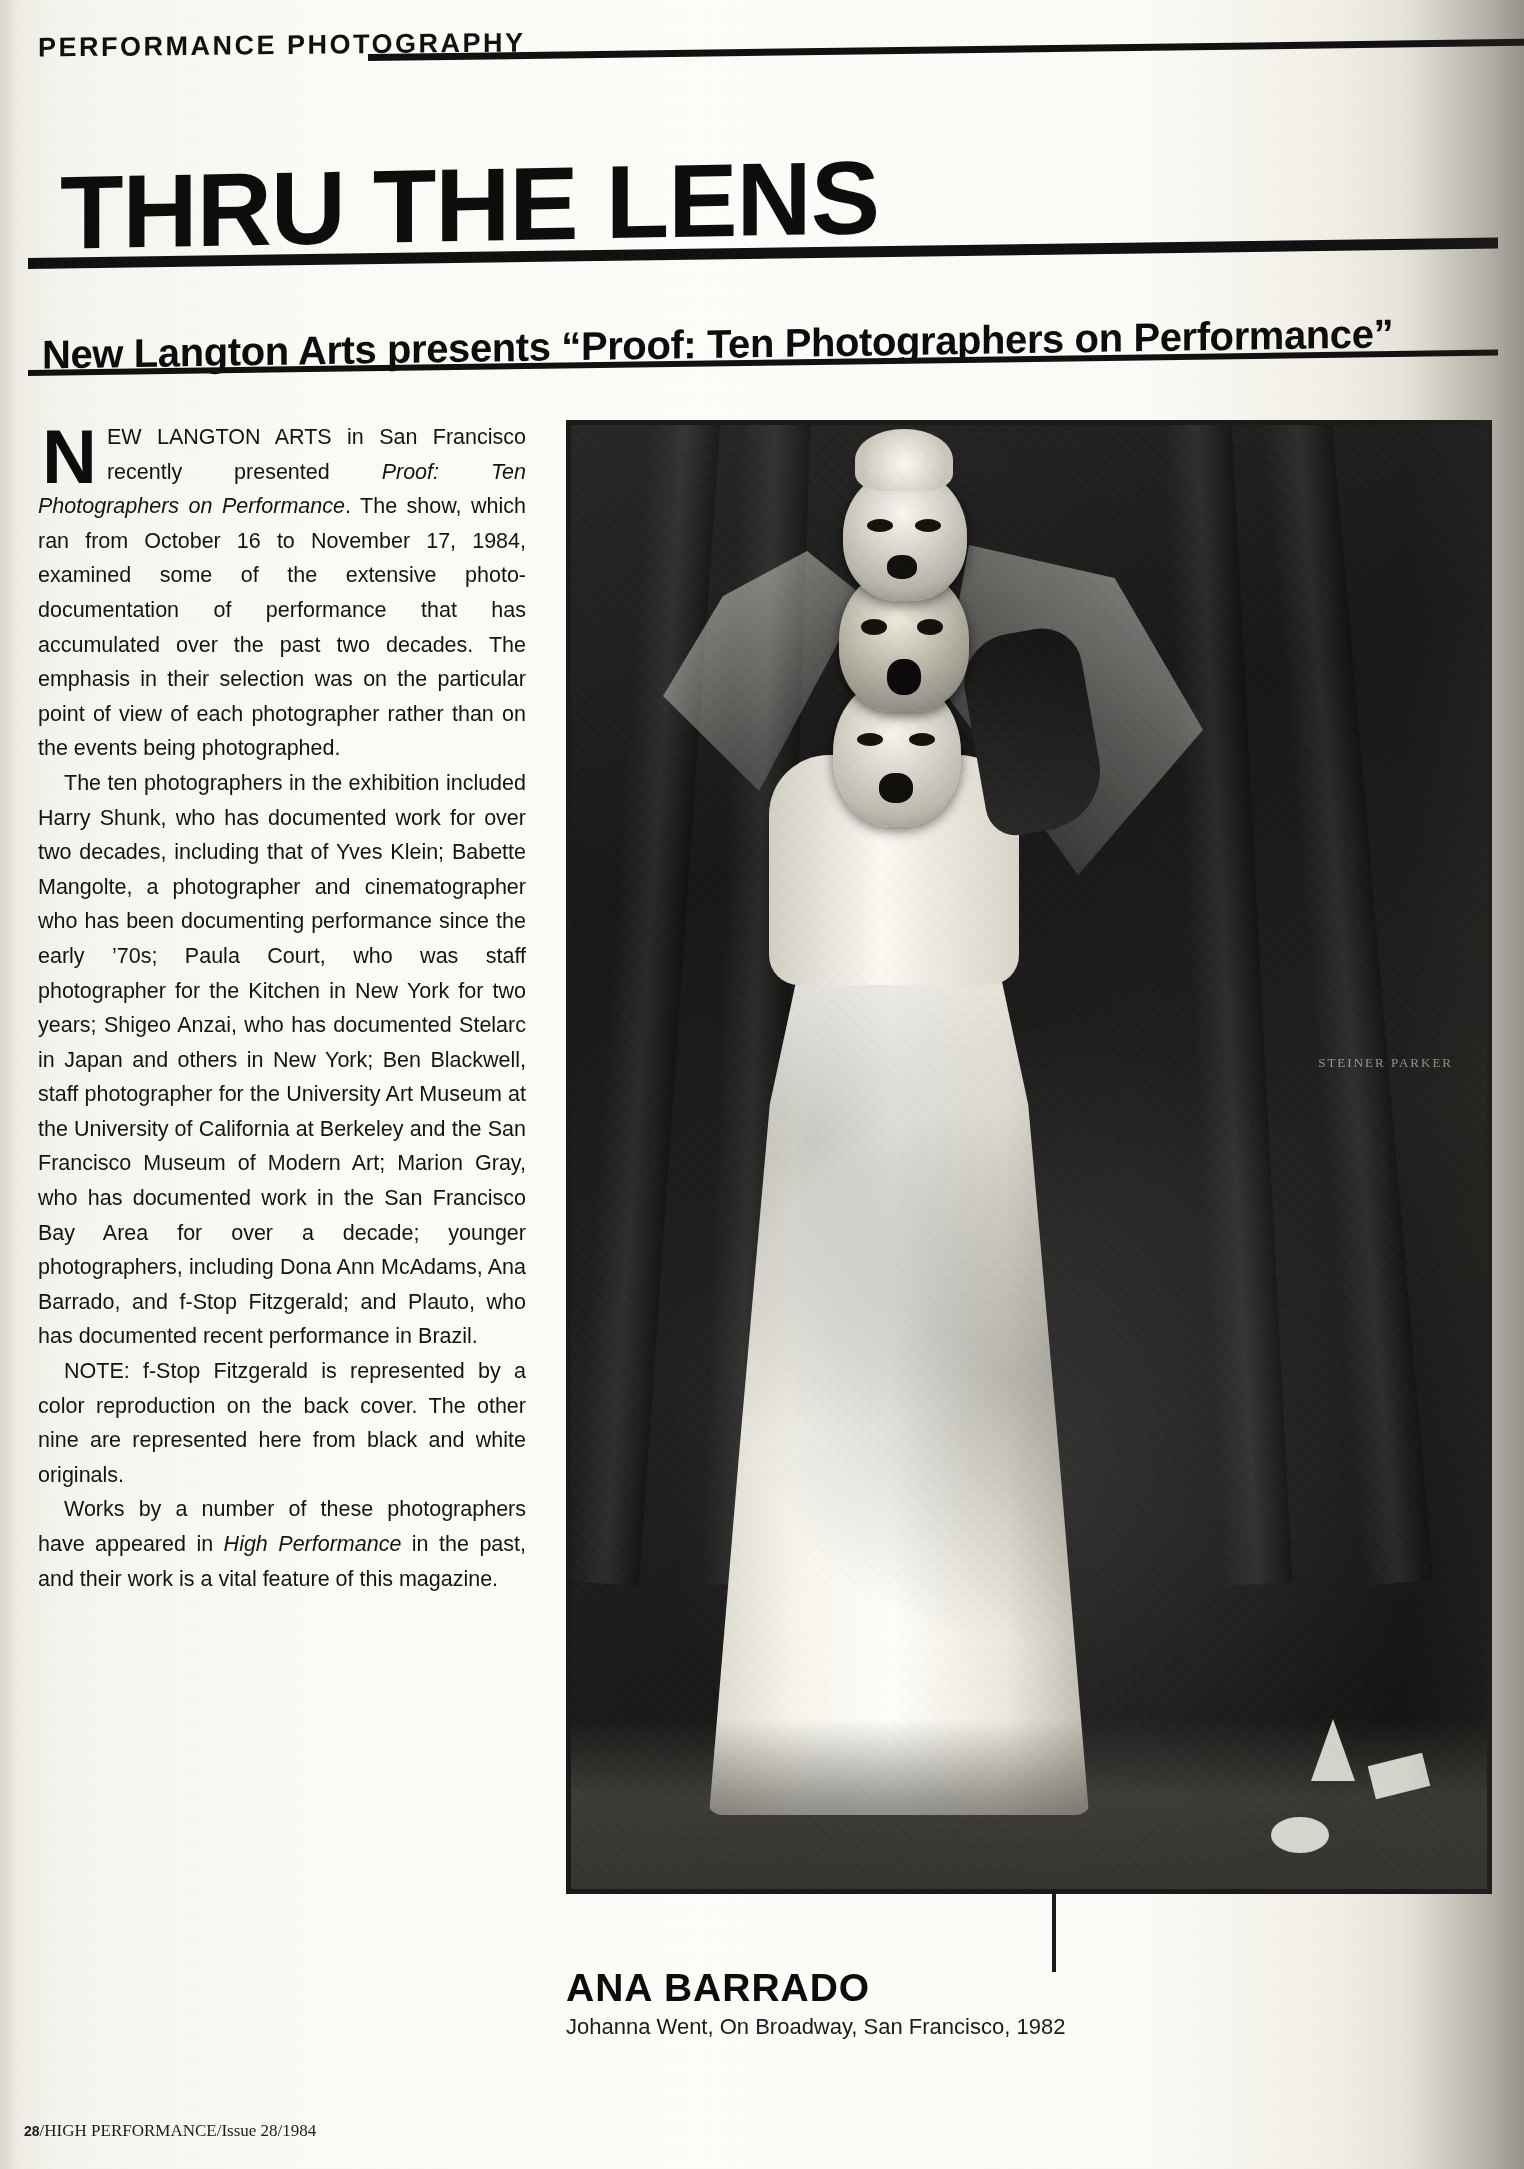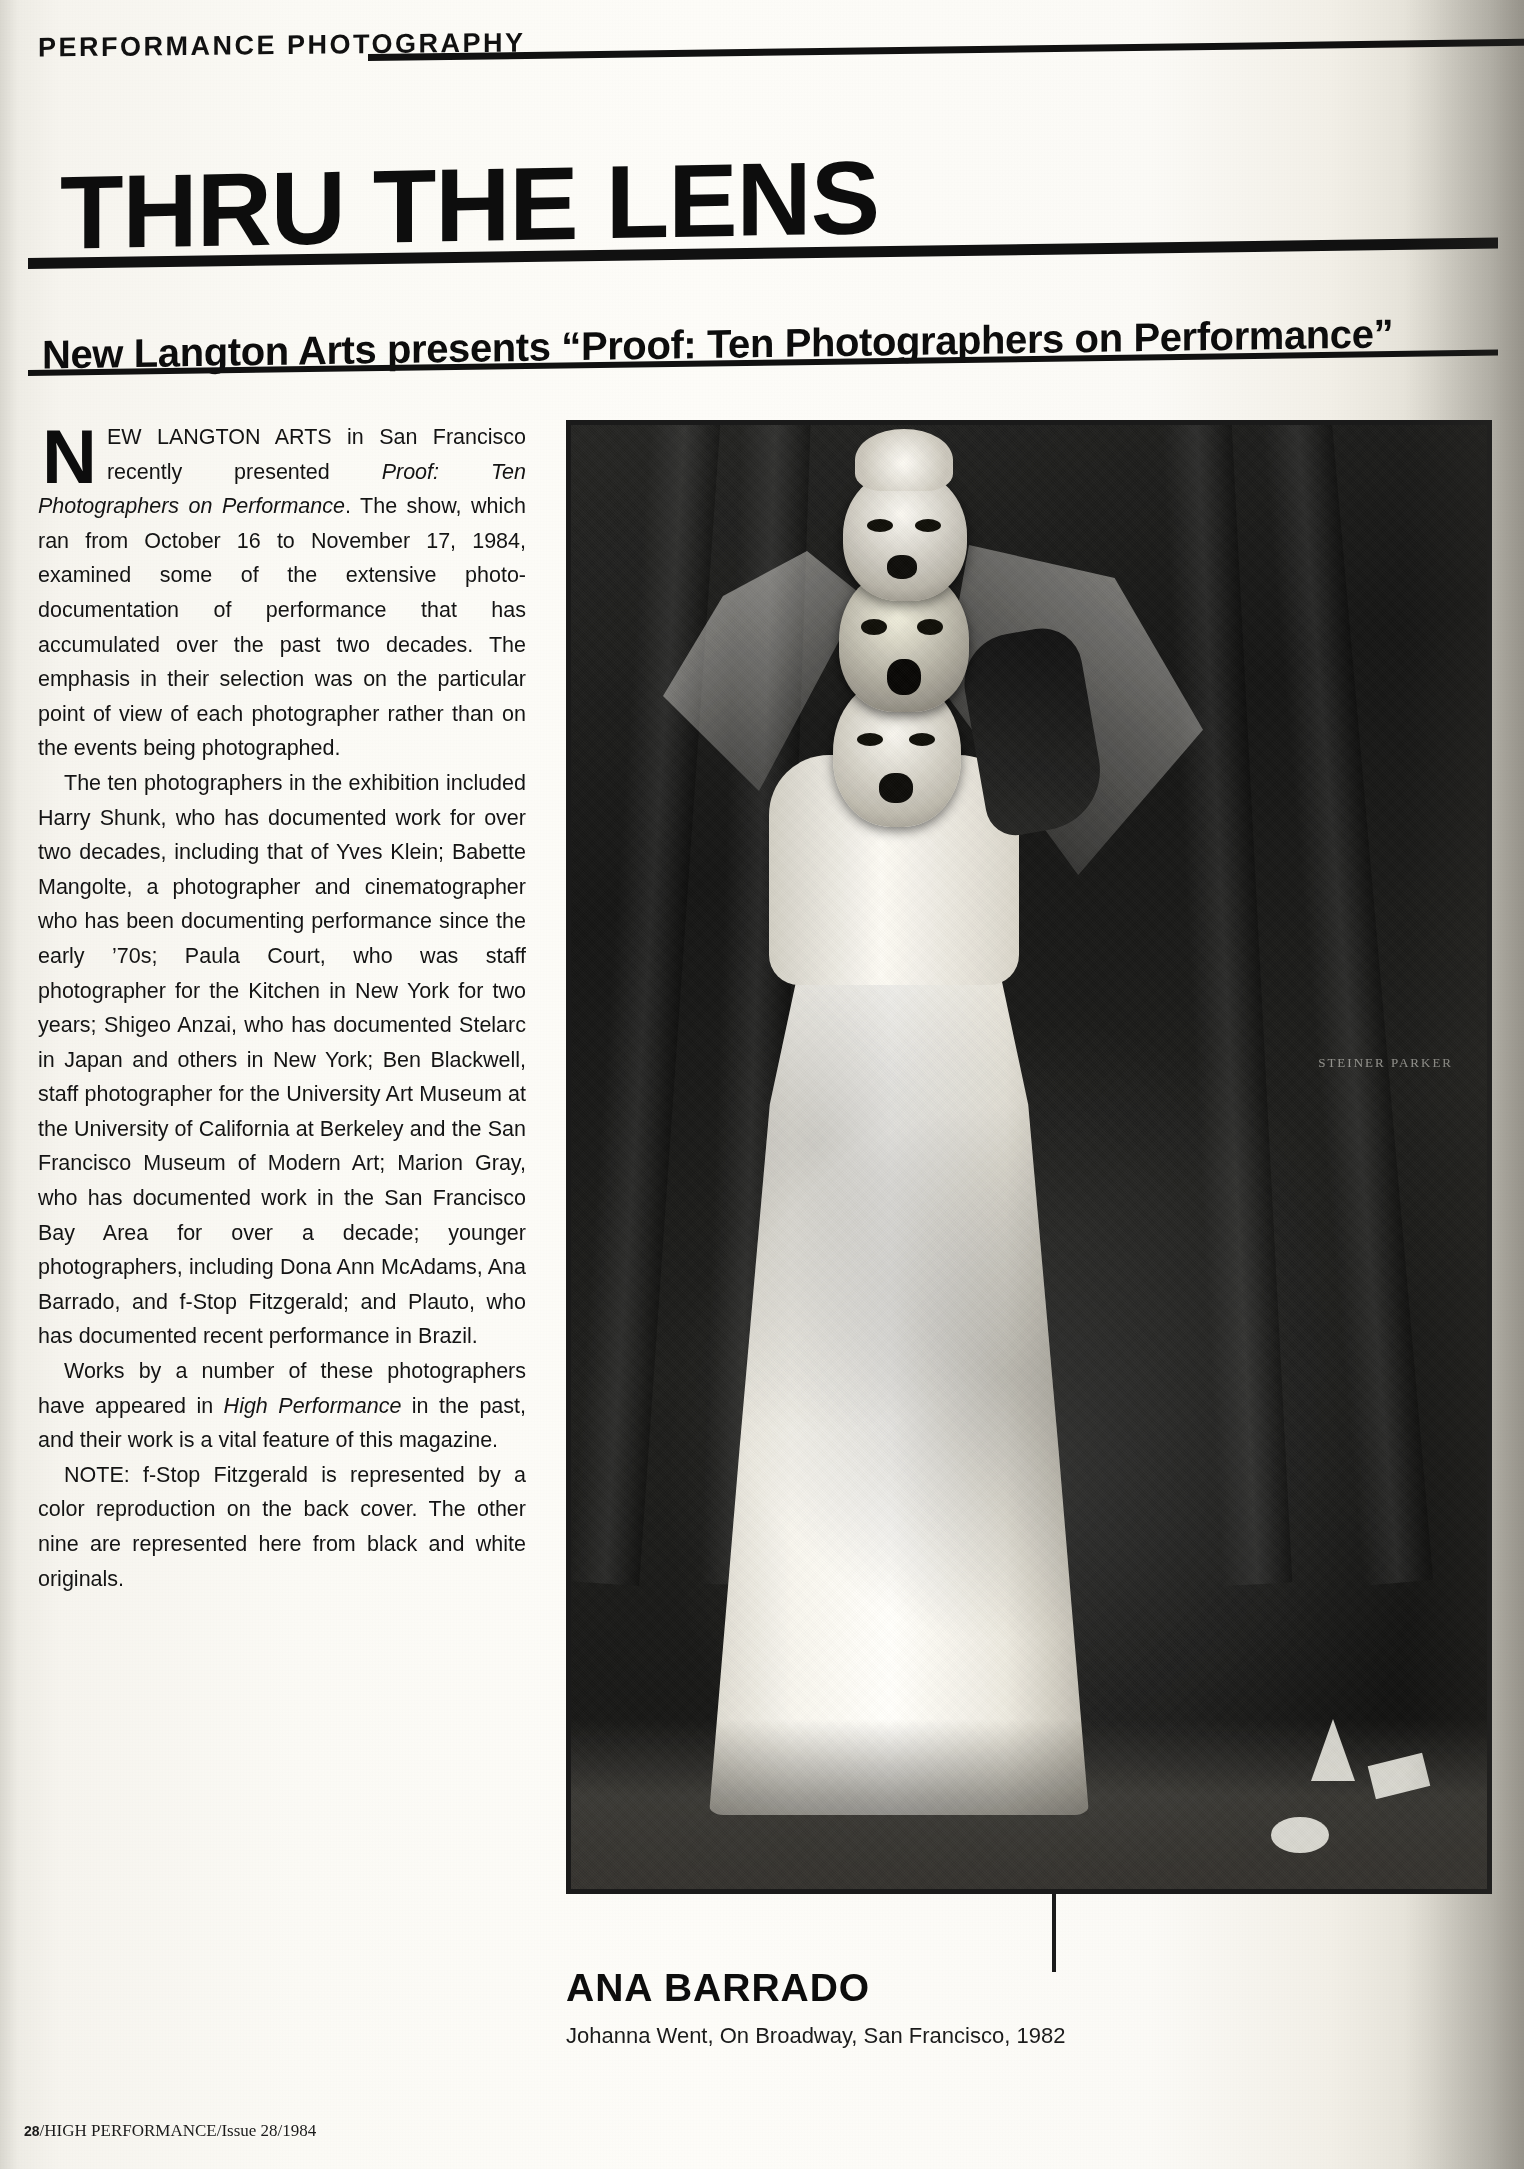--- a/index.html
+++ b/index.html
@@ -291,21 +291,21 @@
     text-align: left;
   }
   .caption-title {
     font-family: "Liberation Sans", sans-serif;
     font-weight: bold;
     font-size: 39px;
     letter-spacing: 1px;
     color: #0d0d0d;
   }
   .caption-sub {
-    margin-top: 13px;
+    margin-top: 4px;
     font-family: "Liberation Sans", sans-serif;
     font-size: 22px;
     color: #1b1b1b;
   }
 
   
   .folio {
     position: absolute;
     left: 24px; bottom: 28px;
     font-family: "Liberation Serif", serif;
@@ -331,24 +331,24 @@
     <h1 class="masthead">THRU THE LENS</h1>
     <div class="rule-thick"></div>
     <h2 class="deck">New Langton Arts presents “Proof: Ten Photographers on Performance”</h2>
     <div class="rule-thin"></div>
 
     <div class="col">
       <p>
         <span class="dropcap">N</span><span>EW LANGTON ARTS in San Francisco recently presented </span><span class="it">Proof: Ten Photographers on Performance</span><span>. The show, which ran from October 16 to November 17, 1984, examined some of the extensive photo-documentation of performance that has accumulated over the past two decades. The emphasis in their selection was on the particular point of view of each photographer rather than on the events being photographed.</span>
       </p>
       <p>The ten photographers in the exhibition included Harry Shunk, who has documented work for over two decades, including that of Yves Klein; Babette Mangolte, a photographer and cinematographer who has been documenting performance since the early ’70s; Paula Court, who was staff photographer for the Kitchen in New York for two years; Shigeo Anzai, who has documented Stelarc in Japan and others in New York; Ben Blackwell, staff photographer for the University Art Museum at the University of California at Berkeley and the San Francisco Museum of Modern Art; Marion Gray, who has documented work in the San Francisco Bay Area for over a decade; younger photographers, including Dona Ann McAdams, Ana Barrado, and f-Stop Fitzgerald; and Plauto, who has documented recent performance in Brazil.</p>
+      <p>NOTE: f-Stop Fitzgerald is represented by a color reproduction on the back cover. The other nine are represented here from black and white originals.</p>
       <p>
         <span>Works by a number of these photographers have appeared in </span><span class="it">High Performance</span><span> in the past, and their work is a vital feature of this magazine.</span>
       </p>
-      <p>NOTE: f-Stop Fitzgerald is represented by a color reproduction on the back cover. The other nine are represented here from black and white originals.</p>
     </div>
 
     <div class="photo-frame">
       <div class="photo">
         <div class="fold" style="left:40px;"></div>
         <div class="fold" style="left:150px; transform:rotate(2deg);"></div>
         <div class="fold" style="left:620px; transform:rotate(-3deg);"></div>
         <div class="fold" style="left:740px; transform:rotate(-5deg);"></div>
 
         <div class="veil-l"></div>

